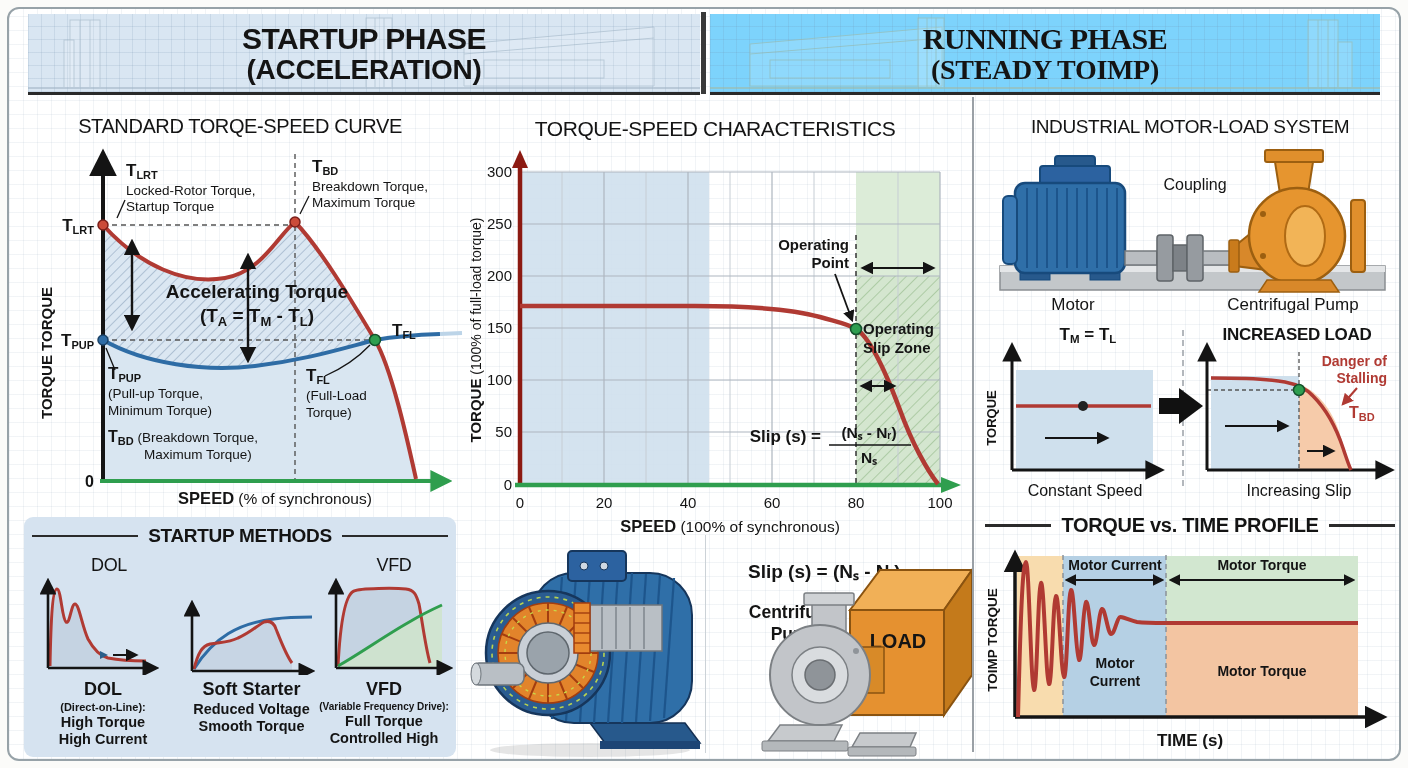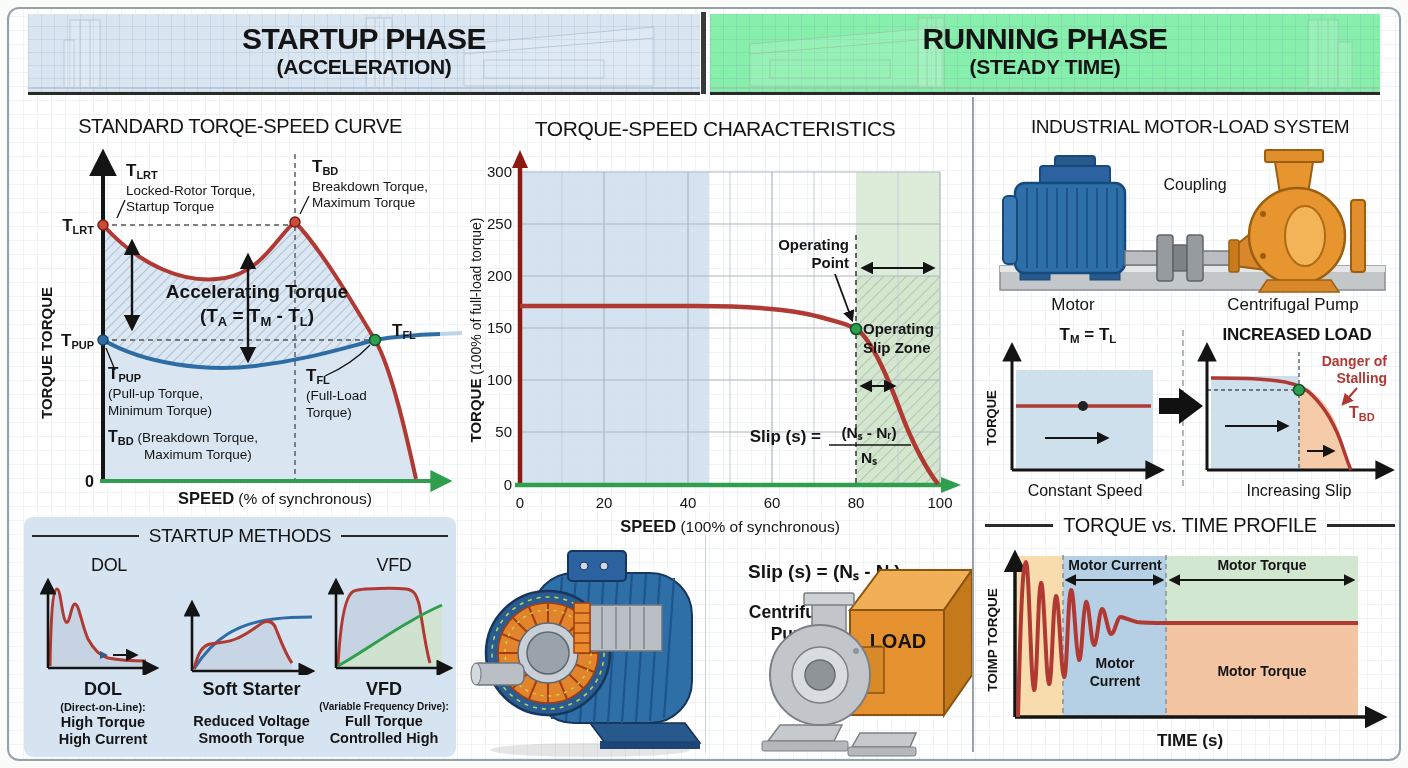--- a/index.html
+++ b/index.html
@@ -8,36 +8,36 @@
   .frame{position:absolute;left:7px;top:7px;right:7px;bottom:7px;border:2px solid #97a2a8;
          border-radius:12px;background:#ffffff;}
   .frame .grid{position:absolute;inset:0;border-radius:10px;
     background:
       repeating-linear-gradient(0deg, rgba(150,170,190,.13) 0 1px, transparent 1px 14px),
       repeating-linear-gradient(90deg, rgba(150,170,190,.13) 0 1px, transparent 1px 14px);}
   .abs{position:absolute;}
   .ttl{font-weight:normal;letter-spacing:-0.4px;text-align:center;}
   .hdr{position:absolute;top:14px;height:78px;border-bottom:3px solid #2a2a2a;overflow:hidden;}
   .hdr-left{left:28px;width:672px;background:#d9e6f2;}
-  .hdr-right{left:710px;width:670px;background:#86efac;}
+  .hdr-right{left:710px;width:670px;background:#7dd3fc;font-family:Liberation Serif, serif;}
   .hdr .hgrid{position:absolute;inset:0;
     background:
       repeating-linear-gradient(0deg, rgba(110,140,170,.16) 0 1px, transparent 1px 13px),
       repeating-linear-gradient(90deg, rgba(110,140,170,.16) 0 1px, transparent 1px 13px);}
   .hdr .htxt{position:relative;text-align:center;margin-top:9px;}
   .hdr .h1{font-size:30px;font-weight:bold;letter-spacing:-0.5px;line-height:1.05;}
-  .hdr .h2{font-size:21px;font-weight:bold;letter-spacing:-0.3px;line-height:1.1;}
+  .hdr .h2{font-size:28px;font-weight:bold;letter-spacing:-0.3px;line-height:1.1;}
   .vdiv-hdr{position:absolute;left:701px;top:12px;width:5px;height:82px;background:#3a3a3a;}
   .vdiv-main{position:absolute;left:972px;top:97px;width:2px;height:655px;background:#9aa0a6;}
   .vdiv-sub{position:absolute;left:705px;top:535px;width:1px;height:218px;background:#ccd2d7;}
   svg text{font-family:"Liberation Sans",sans-serif;fill:#141414;}
   .tb{font-weight:bold;}
   .red{fill:#b03a33;}
   .panel-blue{background:#d6e3f0;border-radius:9px;}
-  .dash-title{display:flex;align-items:center;gap:10px;font-weight:normal;font-size:19px;letter-spacing:-0.3px;justify-content:space-between;}
+  .dash-title{display:flex;align-items:center;gap:10px;font-weight:bold;font-size:19px;letter-spacing:-0.3px;justify-content:space-between;}
   .dash-title .ln{flex:1;height:2.5px;background:#2b2b2b;}
   .cap{text-align:center;line-height:1.2;}
   .cap .nm{font-weight:bold;font-size:18px;}
   .cap .sb{font-size:11px;font-weight:bold;}
   .cap .li{font-size:14.5px;font-weight:bold;}
 </style>
 </head>
 <body>
 
 <div class="canvas">
@@ -80,21 +80,21 @@
           <line x1="226" y1="4" x2="226" y2="74"></line>
         <rect x="598" y="6" width="30" height="68"></rect>
           <line x1="608" y1="6" x2="608" y2="74"></line>
           <line x1="618" y1="6" x2="618" y2="74"></line>
         <rect x="628" y="28" width="14" height="46"></rect>
         <line x1="0" y1="74" x2="670" y2="74" stroke-width="2"></line>
       </g>
     </svg>
     <div class="htxt">
       <div class="h1">RUNNING PHASE</div>
-      <div class="h2">(STEADY TIME)</div>
+      <div class="h2">(STEADY TOIMP)</div>
     </div>
   </div>
 
   <div class="vdiv-hdr"></div>
   <div class="vdiv-main"></div>
   <div class="vdiv-sub"></div>
 
   <div class="abs ttl" style="left:50px;top:115px;width:380px;font-size:20px;">STANDARD TORQE-SPEED CURVE</div>
 
   <svg class="abs" style="left:20px;top:138px;" width="445" height="376" viewBox="0 0 445 376">
@@ -209,21 +209,21 @@
           </marker>
         </defs>
       <path d="M10,72 C14,56 18,49 26,47 C36,45 44,46 54,41 C66,36 74,28 80,25 C86,23 90,26 92,32 C96,42 102,58 108,66 L108,73 L10,73 Z" fill="#c5d3e2" opacity="0.9"></path>
       <path d="M10,72 C30,40 55,26 90,22 C105,20 118,20 128,20" fill="none" stroke="#2e6ca5" stroke-width="3"></path>
       <path d="M10,72 C14,56 18,49 26,47 C36,45 44,46 54,41 C66,36 74,28 80,25 C86,23 90,26 92,32 C96,42 102,58 108,66" fill="none" stroke="#b03a33" stroke-width="3"></path>
       <line x1="8" y1="74" x2="8" y2="6" stroke="#141414" stroke-width="2.6" marker-end="url(#ab3)"></line>
       <line x1="8" y1="74" x2="128" y2="74" stroke="#141414" stroke-width="2.6" marker-end="url(#ab3)"></line>
     </svg>
     <div class="abs cap" style="left:155px;top:162px;width:145px;">
       <div class="nm">Soft Starter</div>
-      <div class="li" style="margin-top:12px;">Reduced Voltage</div>
+      <div class="li" style="margin-top:0;">Reduced Voltage</div>
       <div class="li">Smooth Torque</div>
     </div>
 
     <div class="abs ttl" style="left:320px;top:38px;width:100px;font-size:18px;">VFD</div>
     <svg class="abs" style="left:302px;top:56px;" width="130" height="102" viewBox="0 0 130 102">
       <defs>
           <marker id="ab4" viewBox="0 0 10 10" refX="8" refY="5" markerWidth="6.5" markerHeight="6.5" orient="auto">
             <path d="M0,0 L10,5 L0,10 z" fill="#141414"></path>
           </marker>
         </defs>

